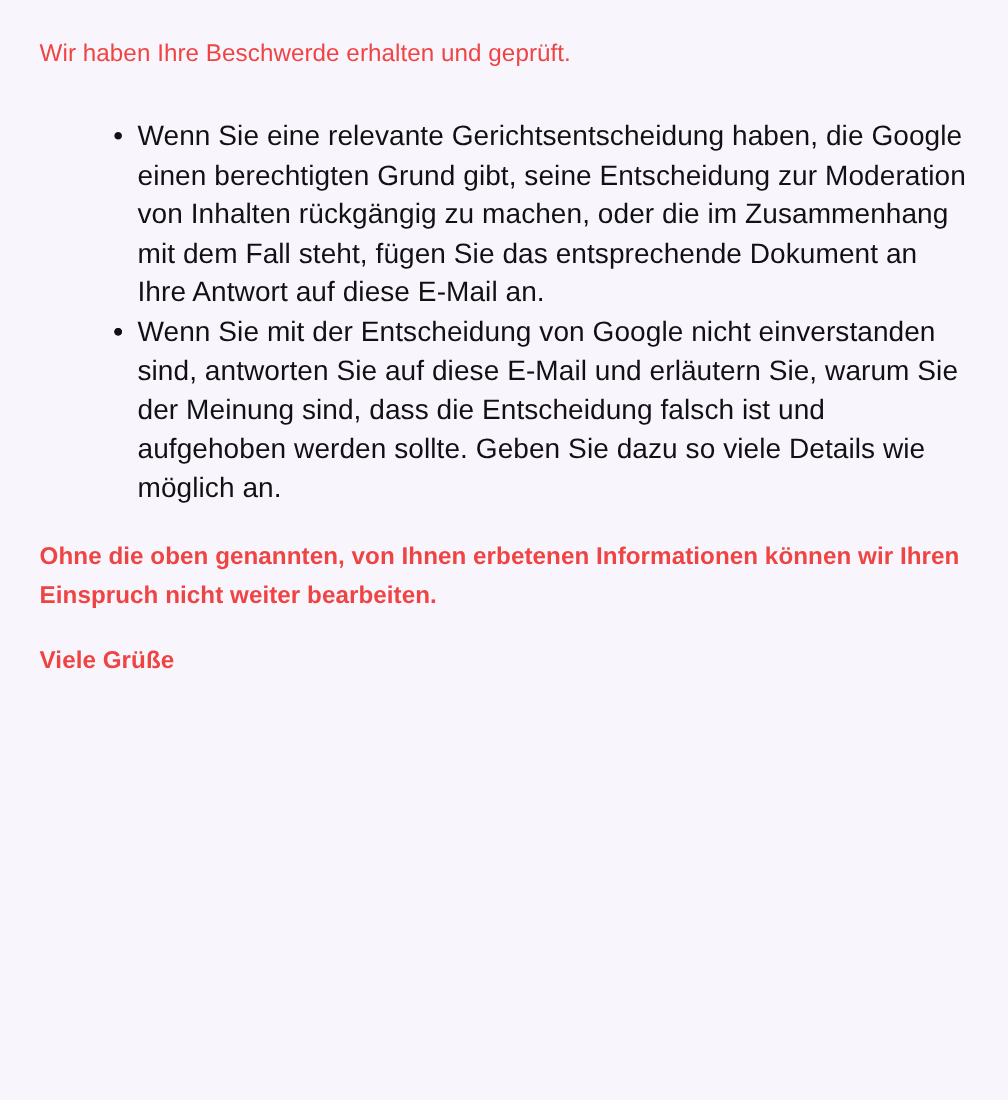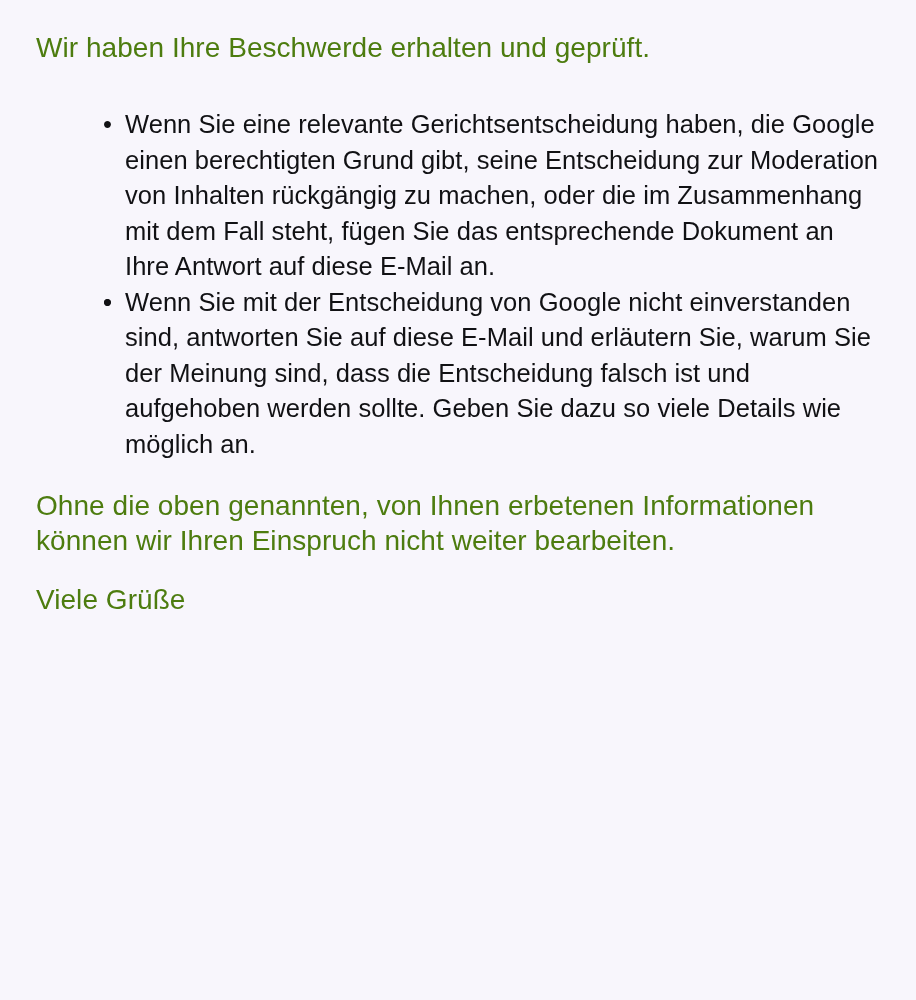--- a/index.html
+++ b/index.html
@@ -15,36 +15,38 @@
     overflow: hidden;
   }
   .page {
     width: 916px;
     height: 1000px;
     box-sizing: border-box;
     padding: 30px 36px 0 36px;
     background: #f8f6fc;
   }
   .para {
-    font-size: 28px;
+    font-size: 22px;
     line-height: 35px;
     letter-spacing: 0.05px;
     margin: 0 0 22px 0;
-    color: #4d7c0f;
+    color: #ef4444;
     max-width: 848px;
   }
   .para.first {
     margin-bottom: 26px;
   }
   .para.closing {
     margin-top: 26px;
     margin-bottom: 24px;
+    font-weight: bold;
   }
   .para.signoff {
     margin-bottom: 0;
+    font-weight: bold;
   }
   ul.bullets {
     list-style: none;
     margin: 0;
     padding: 0;
     max-width: 848px;
   }
   ul.bullets li {
     position: relative;
     font-size: 25.5px;

